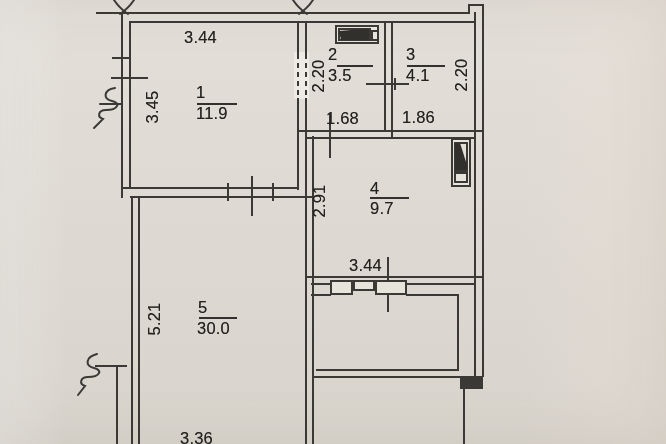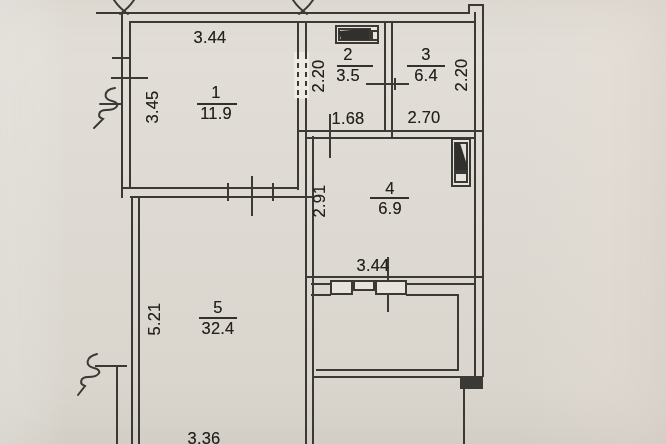--- a/index.html
+++ b/index.html
@@ -10,21 +10,21 @@
       linear-gradient(270deg, rgba(236,222,214,.35) 0%, rgba(236,222,214,0) 22%),
       linear-gradient(180deg, rgba(255,255,255,.12) 0%, rgba(0,0,0,.03) 100%),
       #dfdbd3;
     box-shadow: inset 0 0 60px rgba(120,112,100,.12);
     font-family:"Liberation Sans","DejaVu Sans",sans-serif;
     color:#23221f;
   }
   .w{position:absolute;background:#3a3936;}
   .dash{position:absolute;width:2px;background:repeating-linear-gradient(180deg,#3a3936 0 5px,rgba(0,0,0,0) 5px 9px);}
   .box{position:absolute;border:2px solid #3a3936;background:#e7e4dc;box-sizing:border-box;}
-  .lbl{position:absolute;font-size:16.5px;letter-spacing:.2px;text-align:center;line-height:1.05;
+  .lbl{position:absolute;font-size:16.5px;letter-spacing:.2px;line-height:1.05;
        text-shadow:0 0 .5px rgba(40,38,34,.55);white-space:nowrap;}
   .vl{position:absolute;width:46px;height:22px;display:flex;align-items:center;justify-content:center;
       transform:rotate(-90deg);font-size:16.5px;letter-spacing:.2px;text-shadow:0 0 .5px rgba(40,38,34,.55);}
   .ul{position:absolute;height:2px;background:#32312e;}
   svg.overlay{position:absolute;left:0;top:0;}
 </style>
 </head>
 <body>
 
 <div id="plan">
@@ -123,29 +123,29 @@
   <div class="lbl" style="left:196px;top:105px;width:40px">11.9</div>
 
   <div class="vl" style="left:295px;top:65px">2.20</div>
   <div class="lbl" style="left:328px;top:46px;width:40px">2</div>
   <div class="ul" style="left:337px;top:65px;width:36px"></div>
   <div class="lbl" style="left:328px;top:67px;width:40px">3.5</div>
   <div class="lbl" style="left:326px;top:110px;width:44px">1.68</div>
 
   <div class="lbl" style="left:406px;top:46px;width:40px">3</div>
   <div class="ul" style="left:407px;top:65px;width:38px"></div>
-  <div class="lbl" style="left:406px;top:67px;width:40px">6.4</div>
+  <div class="lbl" style="left:406px;top:67px;width:40px">4.1</div>
   <div class="vl" style="left:438px;top:64px">2.20</div>
-  <div class="lbl" style="left:402px;top:109px;width:44px">2.70</div>
+  <div class="lbl" style="left:402px;top:109px;width:44px">1.86</div>
 
   <div class="vl" style="left:296px;top:190px">2.91</div>
   <div class="lbl" style="left:370px;top:180px;width:40px">4</div>
   <div class="ul" style="left:370px;top:197px;width:39px"></div>
-  <div class="lbl" style="left:370px;top:200px;width:40px">6.9</div>
+  <div class="lbl" style="left:370px;top:200px;width:40px">9.7</div>
   <div class="lbl" style="left:349px;top:257px;width:48px">3.44</div>
 
   <div class="vl" style="left:131px;top:308px">5.21</div>
   <div class="lbl" style="left:198px;top:299px;width:40px">5</div>
   <div class="ul" style="left:199px;top:317px;width:38px"></div>
-  <div class="lbl" style="left:197px;top:320px;width:42px">32.4</div>
+  <div class="lbl" style="left:197px;top:320px;width:42px">30.0</div>
   <div class="lbl" style="left:180px;top:430px;width:48px">3.36</div>
 
 </div>
 
 </body></html>

